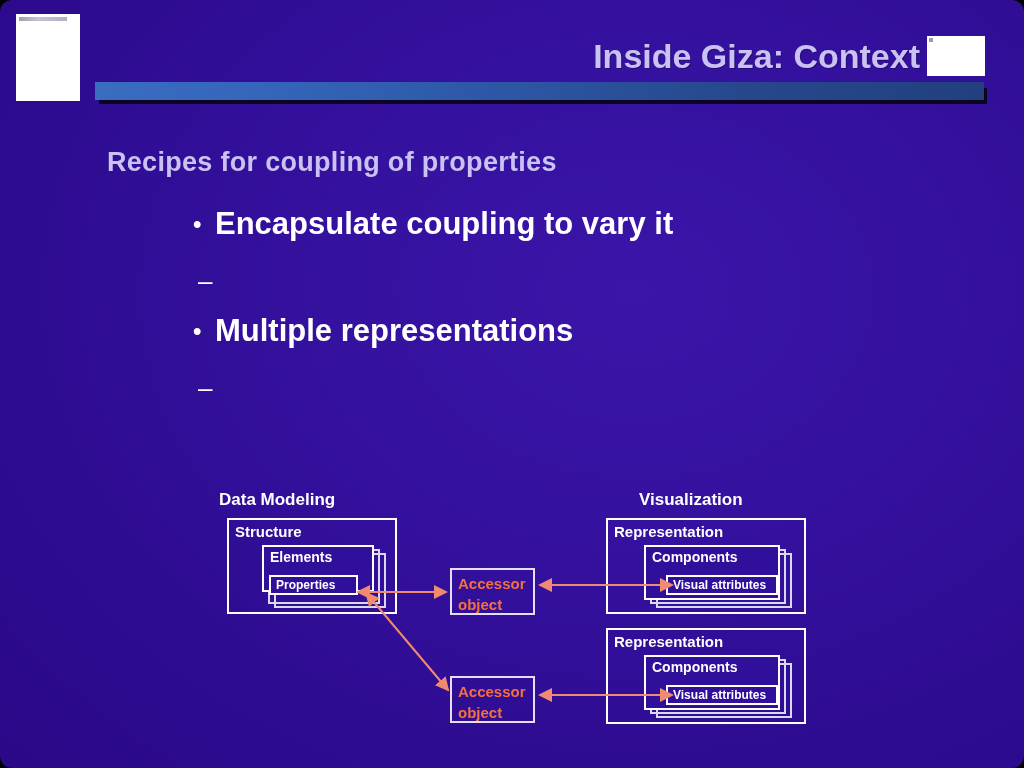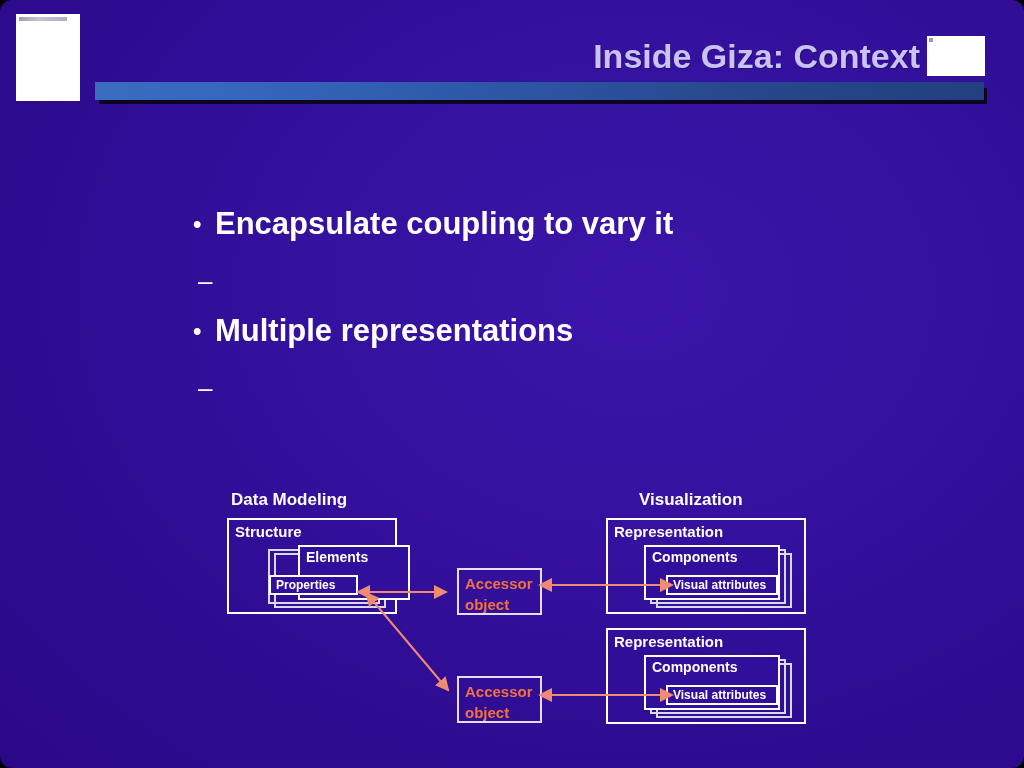--- a/index.html
+++ b/index.html
@@ -142,21 +142,20 @@
   .dg-box > .btitle {
     position: absolute;
     color: #ffffff;
     font-weight: bold;
     white-space: nowrap;
   }
   .accessor-box {
     position: absolute;
     border: 2px solid #e4dff6;
     box-sizing: border-box;
-    margin-left: 7px;
   }
   .accessor-box .atext {
     position: absolute;
     left: 6px; top: 3px;
     color: #f4713f;
     font-size: 15px;
     font-weight: bold;
     line-height: 21px;
     white-space: nowrap;
   }
@@ -180,49 +179,50 @@
 
   <div id="slide-title">Inside Giza: Context</div>
 
   <div id="header-logo-right">
     <div class="thumb-line"></div>
   </div>
 
   <div id="header-bar-shadow"></div>
   <div id="header-bar"></div>
 
+  <div id="section-heading">Recipes for coupling of properties</div>
 
   <div class="bullet-l1" id="b1">
     <span class="dot">•</span><span>Encapsulate coupling to vary it</span>
   </div>
 
   <div class="bullet-l2" id="s1">
     <span class="dash">–</span>
   </div>
 
   <div class="bullet-l1" id="b2">
     <span class="dot">•</span><span>Multiple representations</span>
   </div>
 
   <div class="bullet-l2" id="s2">
     <span class="dash">–</span>
   </div>
 
   <div id="diagram">
 
-    <div class="dg-label" style="left:231px; top:490px;">Data Modeling</div>
+    <div class="dg-label" style="left:219px; top:490px;">Data Modeling</div>
     <div class="dg-label" style="left:639px; top:490px;">Visualization</div>
 
     <div class="dg-box" style="left:227px; top:518px; width:170px; height:96px;">
       <div class="btitle" style="left:6px; top:3px; font-size:15px;">Structure</div>
     </div>
 
     <div class="dg-box stack" style="left:274px; top:553px; width:112px; height:55px; border-width:2px;"></div>
     <div class="dg-box stack" style="left:268px; top:549px; width:112px; height:55px; border-width:2px;"></div>
-    <div class="dg-box" style="left:262px; top:545px; width:112px; height:55px; background:#30109a;margin-left:36px;">
+    <div class="dg-box" style="left:262px; top:545px; width:112px; height:47px; background:#30109a;">
       <div class="btitle" style="left:6px; top:2px; font-size:14px;">Elements</div>
     </div>
     <div class="dg-box" style="left:269px; top:575px; width:89px; height:20px; background:#30109a;">
       <div class="btitle" style="left:5px; top:1px; font-size:12px;">Properties</div>
     </div>
 
     <div class="accessor-box" style="left:450px; top:568px; width:85px; height:47px;">
       <div class="atext"><span>Accessor</span><br><span>object</span></div>
     </div>
 

